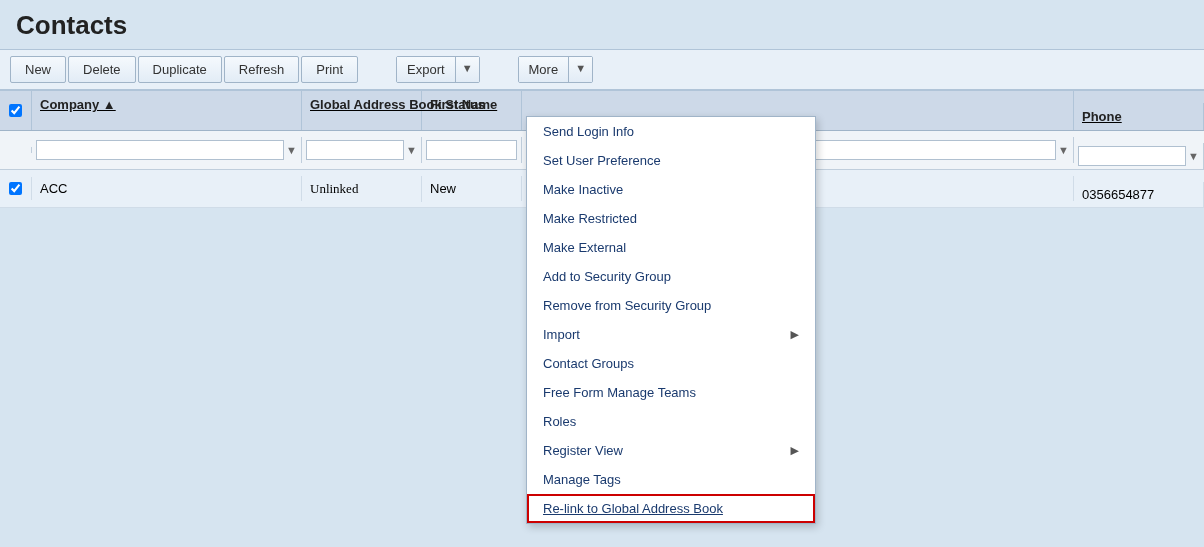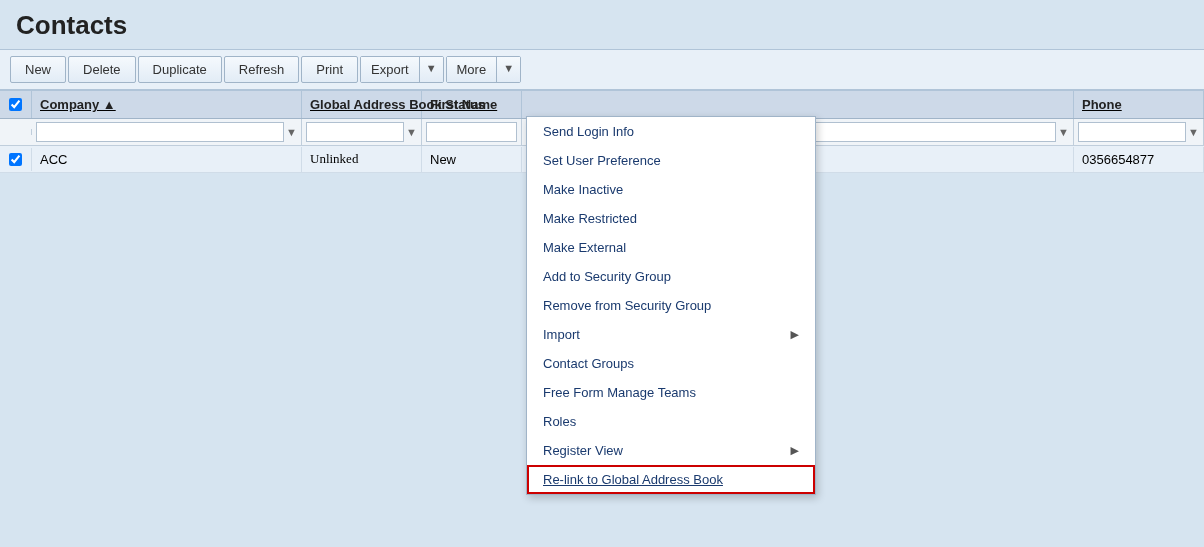--- a/index.html
+++ b/index.html
@@ -34,20 +34,21 @@
       font-size: 13px;
       border-radius: 2px;
       white-space: nowrap;
     }
 
     .toolbar-btn-split {
       display: flex;
       align-items: stretch;
       border: 1px solid #a0b4c8;
       border-radius: 2px;
+      margin-left: 36px;
     }
     .toolbar-btn-split .main-part {
       padding: 5px 10px;
       background: linear-gradient(to bottom, #f5f9fd, #e2ecf6);
       cursor: pointer;
       border-right: 1px solid #a0b4c8;
       font-size: 13px;
       color: #333;
     }
     .toolbar-btn-split .arrow-part {
@@ -123,21 +124,21 @@
       white-space: nowrap;
       overflow: hidden;
     }
 
     
     .col-check { width: 32px; }
     .col-company { width: 270px; }
     .col-gab { width: 120px; }
     .col-firstname { width: 100px; }
     .col-email { min-width: 180px; flex: 1; }
-    .col-phone { width: 130px; }
+    .col-phone { width: 130px; margin-top: 12px; }
 
     
     .dropdown-overlay {
       position: absolute;
       top: 116px;
       left: 526px;
       z-index: 1000;
     }
 
     .dropdown-menu {
@@ -272,16 +273,19 @@
         <div class="dropdown-item">
           <span>Free Form Manage Teams</span>
         </div>
         <div class="dropdown-item">
           <span>Roles</span>
         </div>
         <div class="dropdown-item">
           <span>Register View</span>
           <span class="arrow-right">▶</span>
         </div>
+        <div class="dropdown-item">
+          <span>Manage Tags</span>
+        </div>
         <div class="dropdown-item highlighted">Re-link to Global Address Book</div>
       </div>
   </div>
 </div>
 
 </body></html>

